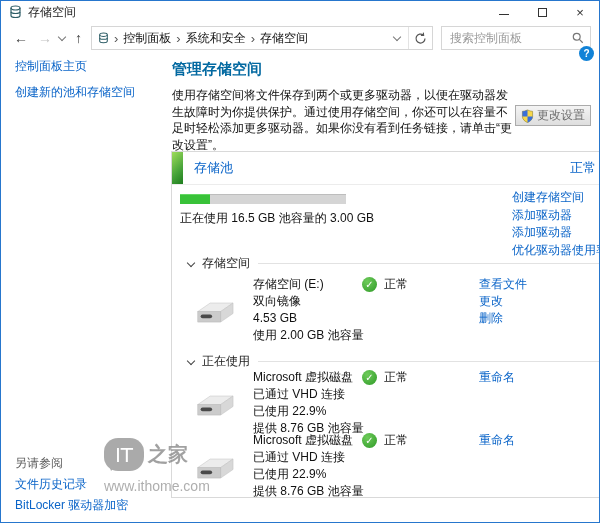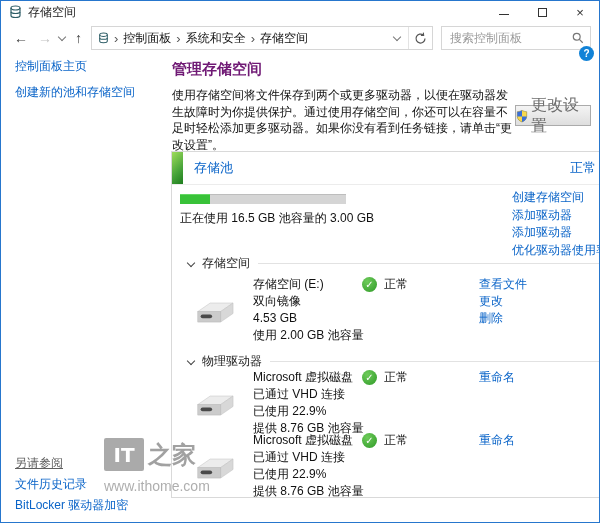--- a/index.html
+++ b/index.html
@@ -36,29 +36,29 @@
               display:flex; align-items:center; padding:0 6px 0 8px; }
   .searchbox .ph{ color:#9a9a9a; flex:1; white-space:nowrap; overflow:hidden; }
 
   .help-btn{ position:absolute; right:5px; top:45px; width:15px; height:15px; border-radius:50%;
              background:#1182d7; color:#fff; font-weight:bold; font-size:10px;
              display:flex; align-items:center; justify-content:center; }
 
   
   .sidebar a, .link{ color:#0a64c8; text-decoration:none; cursor:pointer; }
   .side-item{ position:absolute; left:14px; color:#0a64c8; white-space:nowrap; }
-  .side-gray{ position:absolute; left:14px; color:#5f5f5f;text-decoration:underline; }
-
-  
-  .page-title{ position:absolute; left:171px; top:59px; font-size:15px; color:#701a75; }
+  .side-gray{ position:absolute; left:14px; color:#5f5f5f; }
+
+  
+  .page-title{ position:absolute; left:171px; top:59px; font-size:15px; color:#0369a1; }
   .page-desc{ position:absolute; left:171px; top:86px; width:341px; line-height:16.5px; color:#111; }
   .change-btn{ position:absolute; right:8px; top:104px; width:76px; height:21px;
                background:linear-gradient(#f4f4f4,#dedede); border:1px solid #ababab;
                display:flex; align-items:center; justify-content:center; gap:3px;
-               color:#6e6e6e; font-size:16px; }
+               color:#6e6e6e; font-size:12px; }
 
   
   .panel{ position:absolute; left:170px; top:150px; width:462px; height:347px;
           border:1px solid #d9d9d9; background:#fff; overflow:hidden; }
   .panel-header{ position:relative; height:33px; border-bottom:1px solid #ececec;
                  display:flex; align-items:center; }
   .pool-stripe{ position:absolute; left:0; top:0; bottom:0; width:11px;
                 background:linear-gradient(135deg,#9fdd5a,#47a33a 60%,#1e7d1e); }
   .pool-title{ margin-left:22px; font-size:13px; color:#0a64c8; }
   .pool-status-wrap{ margin-left:auto; display:flex; align-items:center; gap:8px; padding-right:8px; }
@@ -87,26 +87,26 @@
   .entry .etext{ position:absolute; left:81px; top:0; line-height:17px; color:#111; }
   .entry .estatus{ position:absolute; left:190px; top:0; display:flex; align-items:center; gap:7px; }
   .entry .elinks{ position:absolute; left:307px; top:0; line-height:17px; }
   .check-circle{ width:15px; height:15px; border-radius:50%;
                  background:radial-gradient(circle at 35% 30%,#6ecb5a,#2f9a28);
                  color:#fff; font-size:10px; display:flex; align-items:center; justify-content:center; }
 
   
   .watermark{ position:absolute; left:103px; top:437px; z-index:6; opacity:.8; text-align:center; }
   .wm-row{ display:flex; align-items:flex-start; gap:4px; }
-  .wm-logo{ position:relative; width:40px; height:33px; background:#969696; border-radius:2px;
-            color:#fff; font-weight:bold; font-size:20px; display:flex; align-items:center;
+  .wm-logo{ position:relative; width:40px; height:33px; background:#969696; border-radius:14px;
+            color:#fff; font-weight:normal; font-size:20px; display:flex; align-items:center;
             justify-content:center; font-family:"DejaVu Sans",sans-serif; }
   .wm-logo::after{ content:""; position:absolute; left:5px; bottom:-6px;
                    border:6px solid transparent; border-top-color:#969696; border-left-width:2px; }
-  .wm-cn{ font-family:"DejaVu Serif","Liberation Serif",serif; font-size:24px; font-weight:bold;
+  .wm-cn{ font-family:"DejaVu Serif","Liberation Serif",serif; font-size:20px; font-weight:bold;
           color:#8a8a8a; line-height:33px; }
   .wm-url{ margin-top:7px; font-size:14px; color:#9a9a9a; font-family:Liberation Sans, sans-serif; }
 </style>
 </head>
 <body>
 
 <div class="window">
 
   <div class="titlebar">
     <svg width="13" height="15" viewBox="0 0 13 15">
@@ -237,21 +237,21 @@
       </div>
       <div class="elinks">
         <div class="link">查看文件</div>
         <div class="link">更改</div>
         <div class="link">删除</div>
       </div>
     </div>
 
     <div class="section-head" style="top:201px">
       <span class="chev-down-sm"></span>
-      <span class="section-label">物理驱动器</span>
+      <span class="section-label">正在使用</span>
       <span class="section-rule"></span>
     </div>
 
     <div class="entry" style="top:217px; height:64px">
       <svg class="drive-icon" style="top:24px" width="40" height="26" viewBox="0 0 42 27">
         <polygon points="4,12 17,3 41,3 28,12" fill="#ececec" stroke="#c0c0c0" stroke-width="0.5"></polygon>
         <polygon points="28,12 41,3 41,14 28,23" fill="#d8d8d8" stroke="#c0c0c0" stroke-width="0.5"></polygon>
         <rect x="4" y="12" width="24" height="11" fill="#cbcbcb" stroke="#b3b3b3" stroke-width="0.5"></rect>
         <rect x="7" y="15" width="12" height="4" rx="2" fill="#4a4a4a"></rect>
       </svg>

